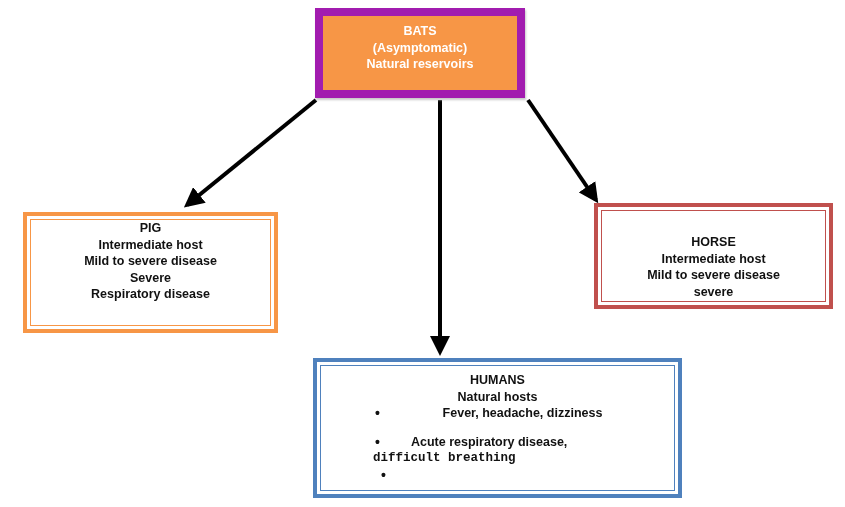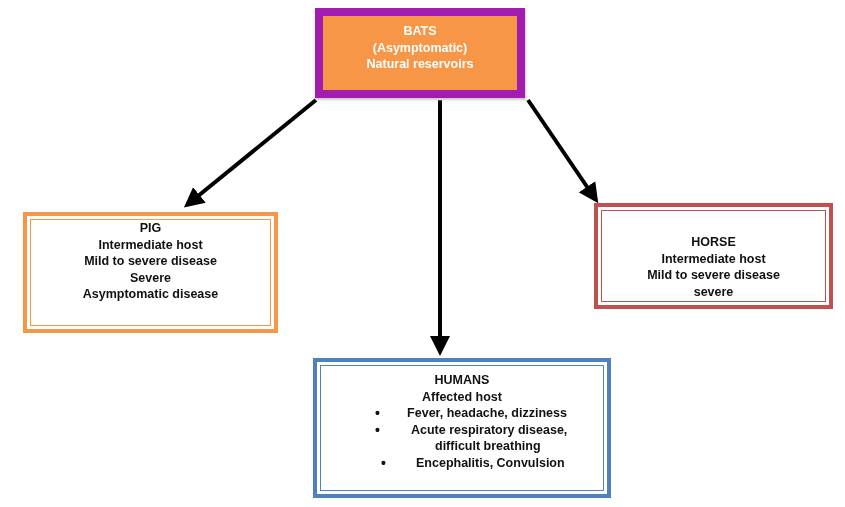--- a/index.html
+++ b/index.html
@@ -13,28 +13,28 @@
   #bats { left: 315px; top: 8px; width: 210px; height: 90px;
           background: #f79646; border: 8px solid #a21caf;
           box-shadow: 1px 2px 2px #c9c9c9; color: #ffffff; padding-top: 7px; }
   
   .dbl { background: #fff; padding: 3px; }
   .dbl .inner { width: 100%; height: 100%; box-sizing: border-box; background: #fff; }
   #pig { left: 23px; top: 212px; width: 255px; height: 121px; border: 4px solid #f79646; }
   #pig .inner { border: 1px solid #f79646; }
   #horse { left: 594px; top: 203px; width: 239px; height: 106px; border: 4px solid #c0504d; }
   #horse .inner { border: 1px solid #c0504d; padding-top: 23px; }
-  #humans { left: 313px; top: 358px; width: 298px; height: 140px; border: 4px solid #4f81bd; }
+  #humans { left: 313px; top: 358px; width: 369px; height: 140px; border: 4px solid #4f81bd; }
   #humans .inner { border: 1px solid #4f81bd; padding-top: 6px; }
   .bullets { list-style: none; margin: 0; padding: 0; text-align: left; }
   .bullets li { position: relative; padding-left: 0; }
   .bullets .dot { position: absolute; font-size: 14px; }
   .b1 .dot { left: 54px; } .b1 .txt { margin-left: 50px; display: block; text-align: center; }
-  .b2 .dot { left: 54px; } .b2 .txt { margin-left: 90px; display: block; }
-  .b2 .txt2 { margin-left: 114px; display: block; }
+  .b2 .dot { left: 54px; } .b2 .txt { margin-left: 90px; display: block; margin-top: 12px; }
+  .b2 .txt2 { margin-left: 52px; display: block; font-family: Liberation Mono, monospace; }
   .b3 .dot { left: 60px; } .b3 .txt { margin-left: 95px; display: block; }
 </style>
 </head>
 <body>
 
 <svg id="arrows" viewBox="0 0 845 507">
   <defs>
     <marker id="ah" markerWidth="5" markerHeight="5" refX="4" refY="2.5" orient="auto" markerUnits="strokeWidth">
       <path d="M0,0 L5,2.5 L0,5 Z" fill="#000"></path>
     </marker>
@@ -49,46 +49,45 @@
   <span class="line">(Asymptomatic)</span>
   <span class="line">Natural reservoirs</span>
 </div>
 
 <div id="pig" class="box dbl">
   <div class="inner">
     <span class="line">PIG</span>
     <span class="line">Intermediate host</span>
     <span class="line">Mild to severe disease</span>
     <span class="line">Severe</span>
-    <span class="line">Asymptomatic disease</span>
+    <span class="line">Respiratory disease</span>
   </div>
 </div>
 
 <div id="horse" class="box dbl">
   <div class="inner">
     <span class="line">HORSE</span>
     <span class="line">Intermediate host</span>
     <span class="line">Mild to severe disease</span>
     <span class="line">severe</span>
   </div>
 </div>
 
 <div id="humans" class="box dbl">
   <div class="inner">
     <span class="line">HUMANS</span>
-    <span class="line">Affected host</span>
+    <span class="line">Natural hosts</span>
     <ul class="bullets">
       <li class="b1">
         <span class="dot">•</span>
         <span class="txt">Fever, headache, dizziness</span>
       </li>
       <li class="b2">
         <span class="dot">•</span>
         <span class="txt">Acute respiratory disease,</span>
         <span class="txt2">difficult breathing</span>
       </li>
       <li class="b3">
         <span class="dot">•</span>
-        <span class="txt">Encephalitis, Convulsion</span>
       </li>
     </ul>
   </div>
 </div>
 
 </body></html>

